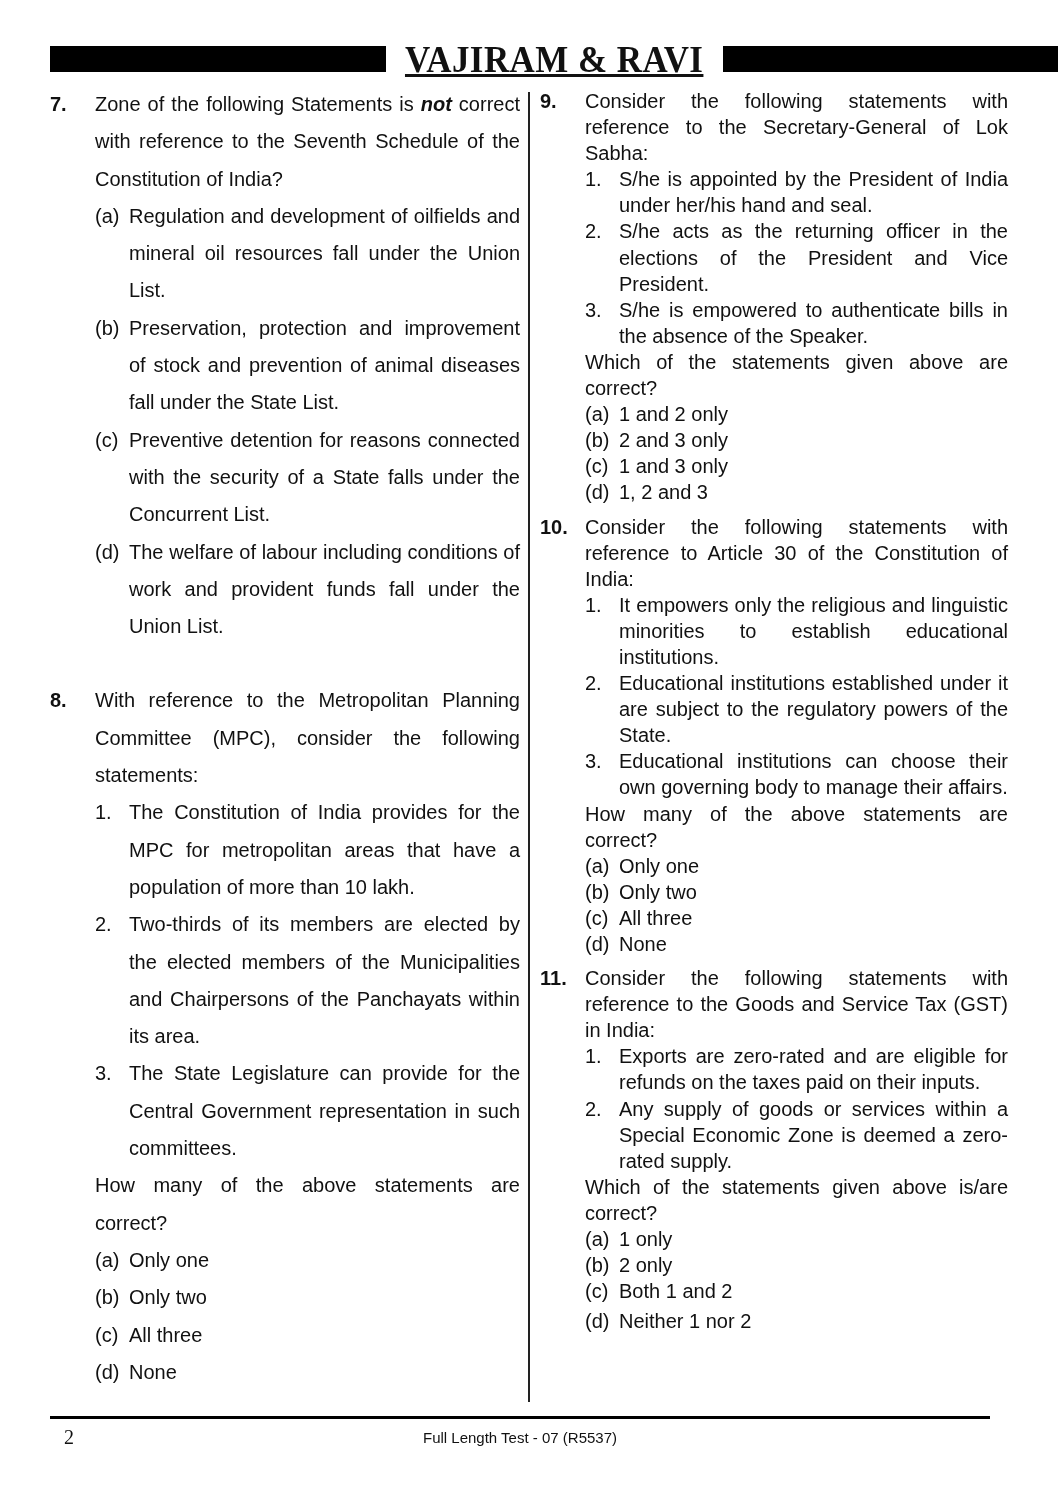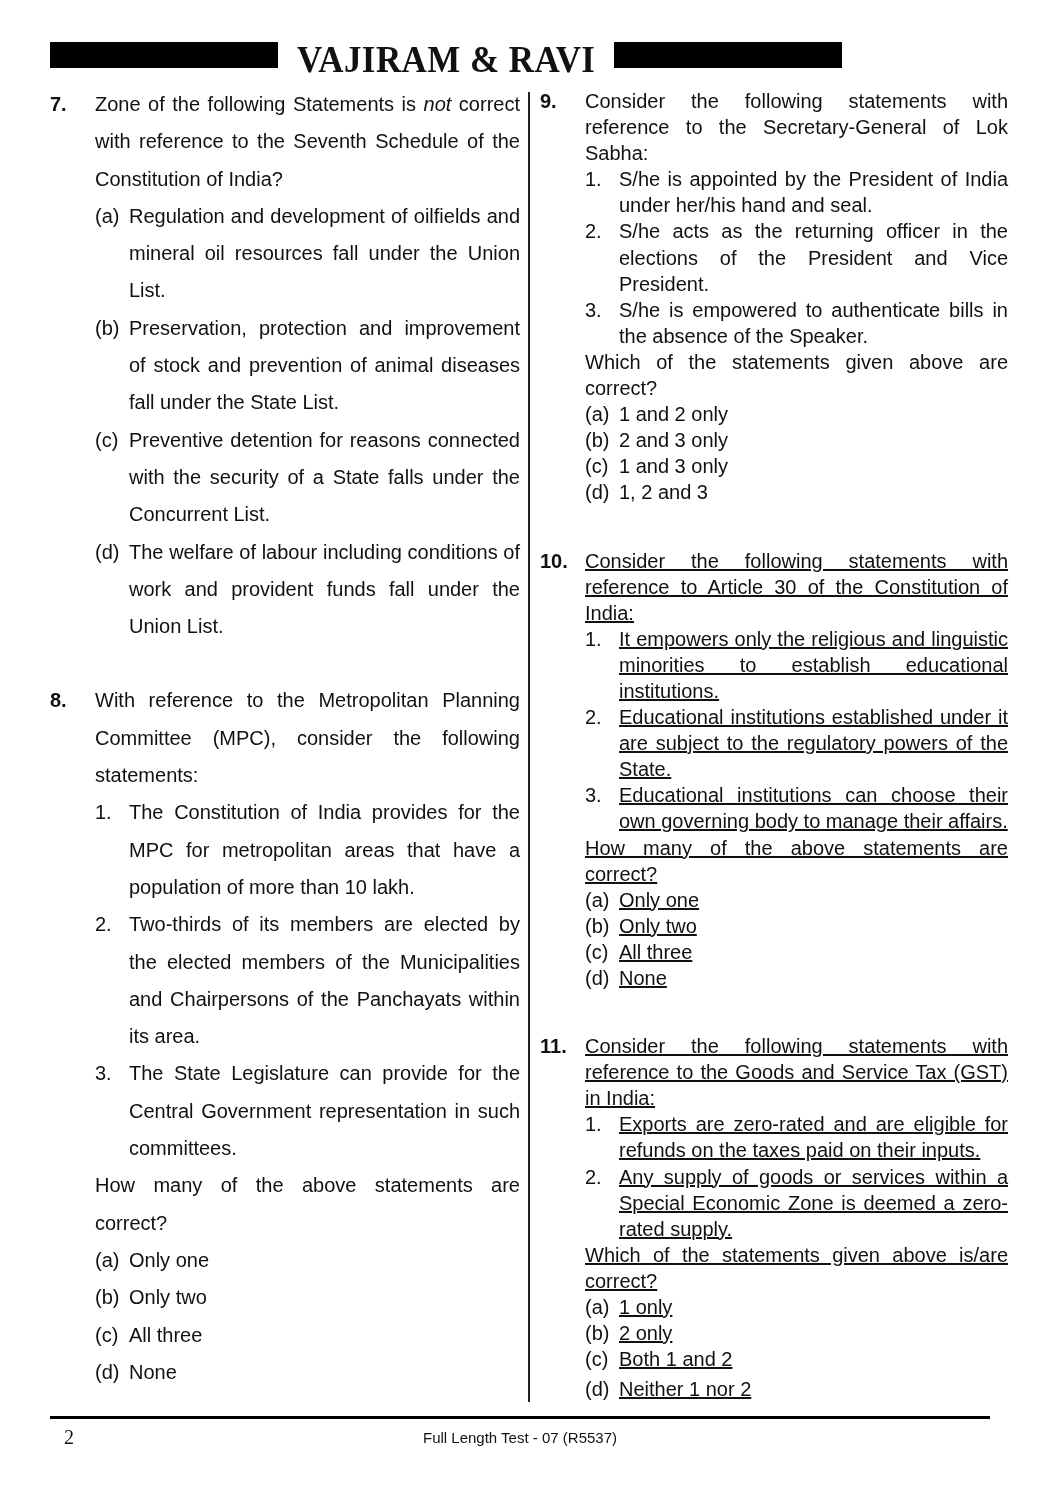--- a/index.html
+++ b/index.html
@@ -1,36 +1,36 @@
 <!DOCTYPE html>
 <html><head>
 <meta charset="utf-8">
 <style>
   html, body { margin: 0; padding: 0; background: #ffffff; }
   body { width: 1058px; height: 1497px; position: relative; overflow: hidden;
          font-family: "Liberation Sans", sans-serif; color: #111111; }
-  .header { position: absolute; left: 50px; top: 42px; width: 792px; height: 34px;
-            display: flex; align-items: flex-start; }
+  .header { position: absolute; left: 50px; top: 42px; width: 1009px; height: 34px;
+            display: flex; align-items: center; text-decoration: underline; }
   .bar { background: #000000; height: 26px; flex: 1; }
   .brand { font-family: "Liberation Serif", serif; font-weight: bold; font-size: 38px;
            letter-spacing: 0.5px; padding: 0 6px; line-height: 34px; white-space: nowrap;
            transform: scaleX(0.92); }
   .divider { position: absolute; left: 528px; top: 92px; width: 2px; height: 1310px; background: #222; }
   .col { position: absolute; font-size: 20px; }
   .col.left { left: 50px; top: 86px; width: 470px; line-height: 37.3px; }
   .col.right { left: 540px; top: 88px; width: 468px; line-height: 26.1px; }
   .q { position: relative; padding-left: 45px; }
   .q .num { position: absolute; left: 0; top: 0; font-weight: bold; }
   .col.right .q .num { left: 0; }
   .stem { text-align: justify; text-align-last: left; }
   .item { position: relative; padding-left: 34px; text-align: justify; }
   .item .lbl { position: absolute; left: 0; top: 0; }
   .col.left .q + .q { margin-top: 37px; }
-  .col.right .q + .q { margin-top: 42px; text-decoration: underline; }
-  em.b { font-weight: normal; font-style: italic; }
+  .col.right .q + .q { margin-top: 8px; }
+  em.b { font-weight: bold; font-style: italic; }
   .footer-rule { position: absolute; left: 50px; top: 1416px; width: 940px; height: 3px; background: #000; }
   .page-num { position: absolute; left: 64px; top: 1426px; font-family: "Liberation Serif", serif; font-size: 20px; }
   .footer-text { position: absolute; left: 300px; top: 1428px; width: 440px; text-align: center;
                  font-size: 15px; line-height: 19px; }
 </style>
 </head>
 <body>
 
 <div class="header">
   <div class="bar"></div>

